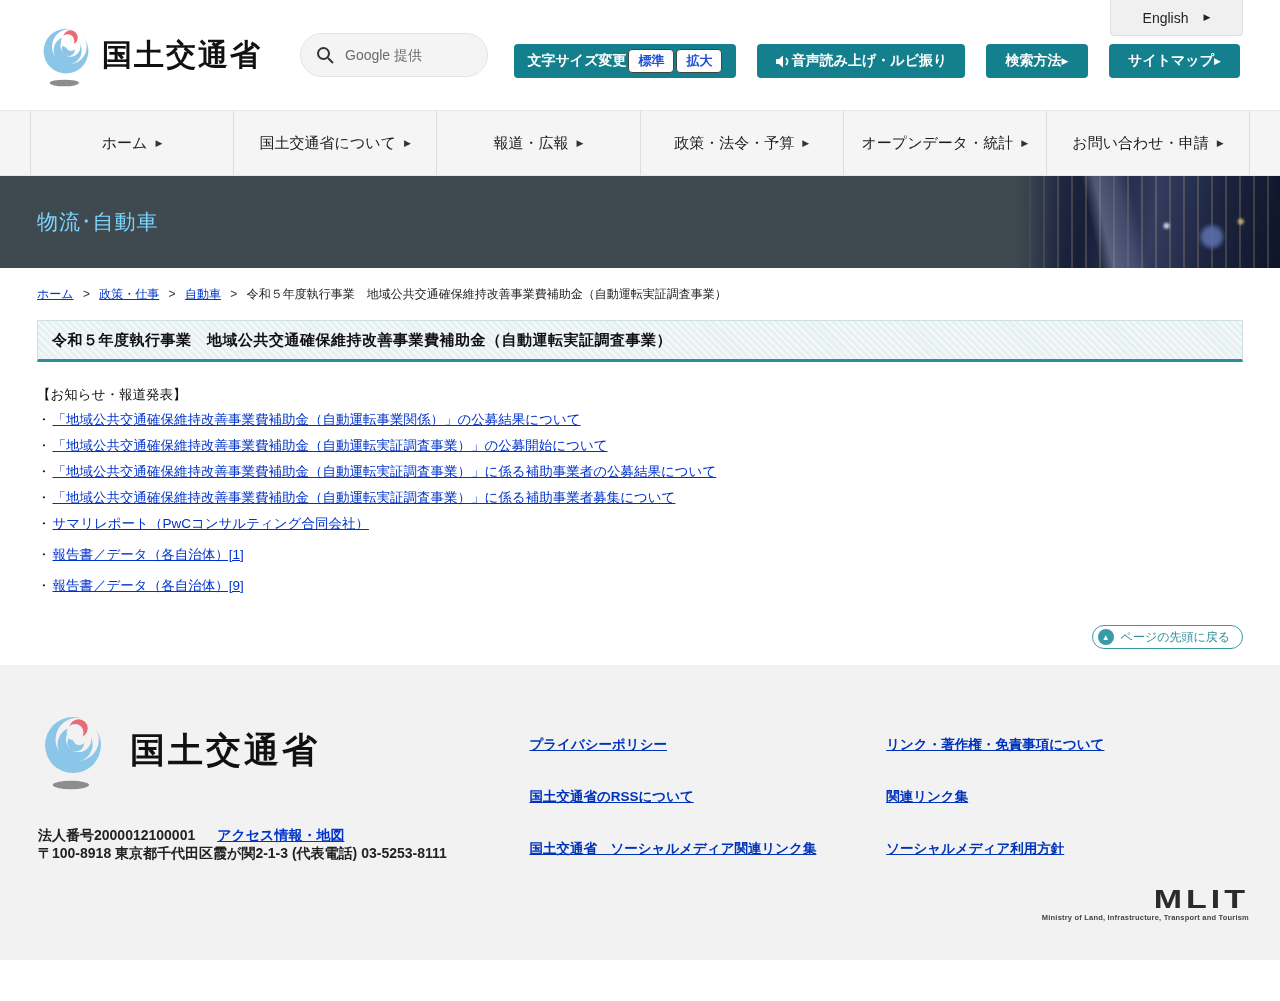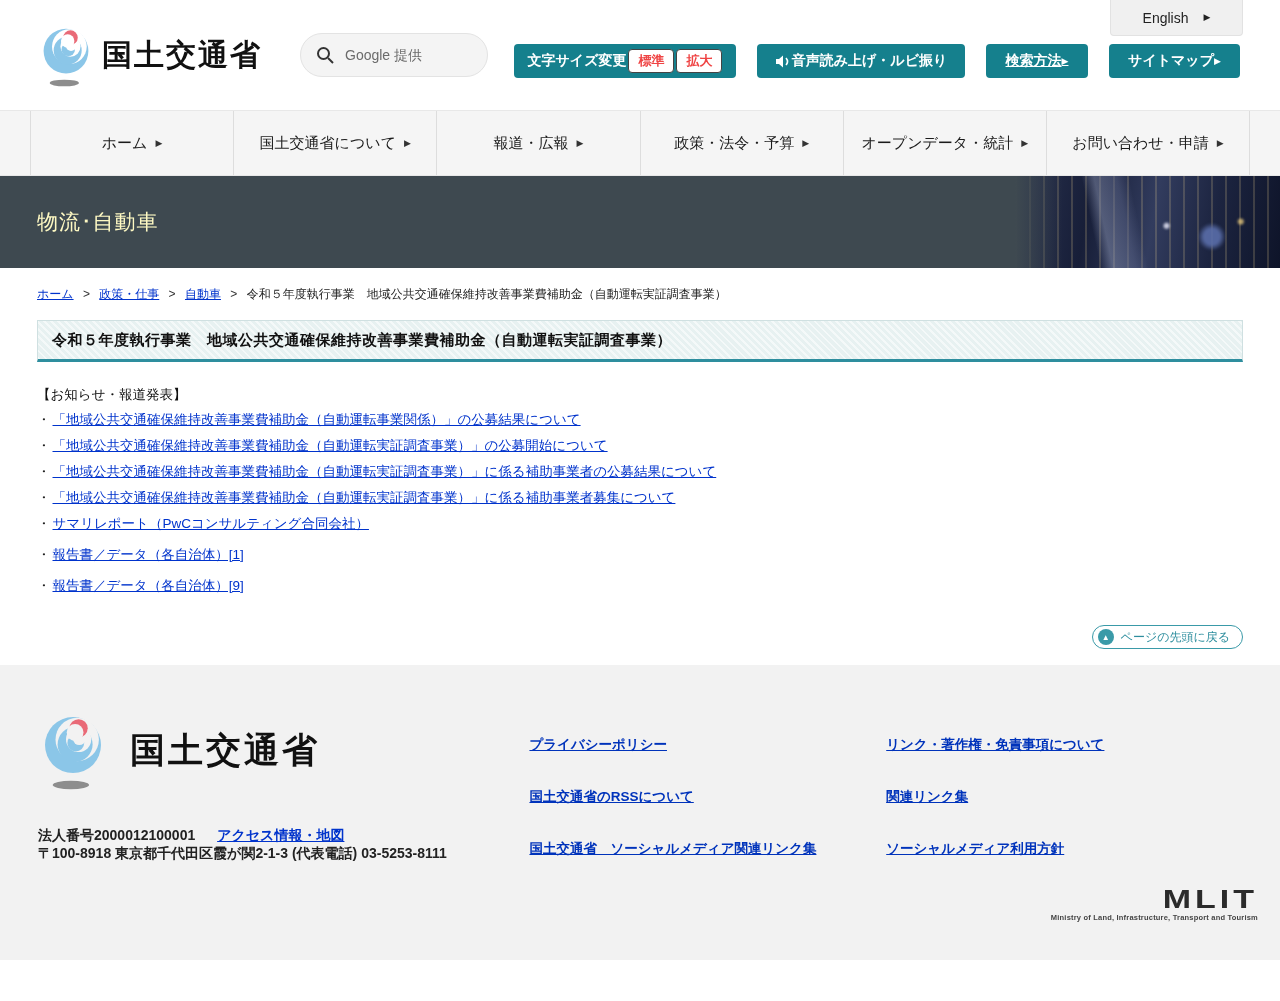--- a/index.html
+++ b/index.html
@@ -18,38 +18,38 @@
   .search-box { margin-left:38px; width:188px; height:44px; background:#f4f4f4; border:1px solid #e3e3e3;
     border-radius:22px; display:flex; align-items:center; padding:0 14px; gap:10px; }
   .search-box input { border:none; background:transparent; outline:none; width:120px; font-size:14px; color:#555;
     font-family:"Liberation Sans","DejaVu Sans",sans-serif; }
   .search-box input::placeholder { color:#6b6b6b; }
   .header-buttons { display:flex; align-items:center; gap:21px; margin-left:26px; margin-top:12px; }
   .teal-btn { background:#15808d; color:#fff; border:none; border-radius:4px; height:34px;
     display:flex; align-items:center; justify-content:center; font-size:14px; font-weight:bold;
     cursor:pointer; font-family:inherit; }
   .btn-fontsize { width:222px; gap:2px; }
-  .pill-btn { background:#fff; color:#ef4444; border:1px solid #444; border-radius:4px; height:24px;
+  .pill-btn { background:#fff; color:#1d4ed8; border:1px solid #444; border-radius:4px; height:24px;
     padding:0 9px; font-size:13px; font-weight:bold; cursor:pointer; font-family:inherit; }
   .btn-audio { width:208px; }
-  .btn-search-method { width:102px;text-decoration:underline; }
+  .btn-search-method { width:102px; }
   .btn-sitemap { width:131px; }
   .arr { font-size:9px; line-height:1; }
 
   
   .global-nav { height:66px; background:#f5f5f5; border-top:1px solid #e8e8e8; border-bottom:1px solid #e8e8e8; }
   .global-nav ul { list-style:none; display:flex; height:100%; padding:0 30px; }
   .global-nav li { flex:1; display:flex; align-items:center; justify-content:center; gap:8px;
     font-size:15px; color:#1b1b1b; border-left:1px solid #ddd; cursor:pointer; }
   .global-nav li:last-child { border-right:1px solid #ddd; }
   .global-nav .arr { color:#333; }
 
   
   .banner { position:relative; height:92px; background:#3e4950; display:flex; align-items:center; }
-  .banner h1 { color:#fef9c3; font-size:21px; font-weight:normal; letter-spacing:1px; padding-left:37px; }
+  .banner h1 { color:#7dd3fc; font-size:21px; font-weight:normal; letter-spacing:1px; padding-left:37px; }
   .banner-image { position:absolute; right:0; top:0; width:265px; height:100%;
     background:
       linear-gradient(to right, #3e4950 0%, rgba(62,73,80,0) 18%),
       repeating-linear-gradient(90deg, rgba(255,225,150,.18) 0 2px, transparent 2px 14px),
       linear-gradient(100deg, #2a3350 0%, #171e38 28%, #323c5e 52%, #1c2440 74%, #0e1429 100%);
   }
   .banner-image::before { content:""; position:absolute; left:18%; top:0; width:40%; height:100%;
     background:linear-gradient(78deg, transparent 30%, rgba(150,160,190,.45) 40%, rgba(90,100,135,.5) 58%, transparent 68%); }
   .banner-image::after { content:""; position:absolute; right:6%; bottom:18%; width:44%; height:46%;
     background:
@@ -86,21 +86,21 @@
   .f-left { width:500px; }
   .f-brand { display:flex; align-items:center; gap:22px; }
   .f-brand svg { width:70px; height:82px; }
   .f-brand-text { font-size:35px; font-weight:bold; color:#111; letter-spacing:3px; }
   .f-corp { margin-top:36px; font-size:14px; font-weight:bold; color:#222; }
   .f-corp a { color:#0033cc; text-decoration:underline; margin-left:18px; cursor:pointer; }
   .f-addr { font-size:14px; font-weight:bold; color:#222; }
   .f-col { list-style:none; width:363px; padding-top:26px; }
   .f-col li { margin-bottom:33px; }
   .f-col a { font-size:13.5px; font-weight:bold; color:#0033bb; text-decoration:underline; cursor:pointer; }
-  .mlit-mark { position:absolute; right:22px; bottom:38px; text-align:right; }
+  .mlit-mark { position:absolute; right:31px; bottom:38px; text-align:right; }
   .mlit-word { font-size:34px; font-weight:900; color:#2b2b2b; letter-spacing:4px; line-height:.8;
     transform:scaleY(.75); transform-origin:bottom right; font-family:"Liberation Sans","DejaVu Sans",sans-serif; }
   .mlit-sub { font-size:7.5px; font-weight:bold; color:#444; margin-top:4px; letter-spacing:.2px; }
 </style>
 </head>
 <body>
 
 <div class="page">
 
   <header class="site-header">

